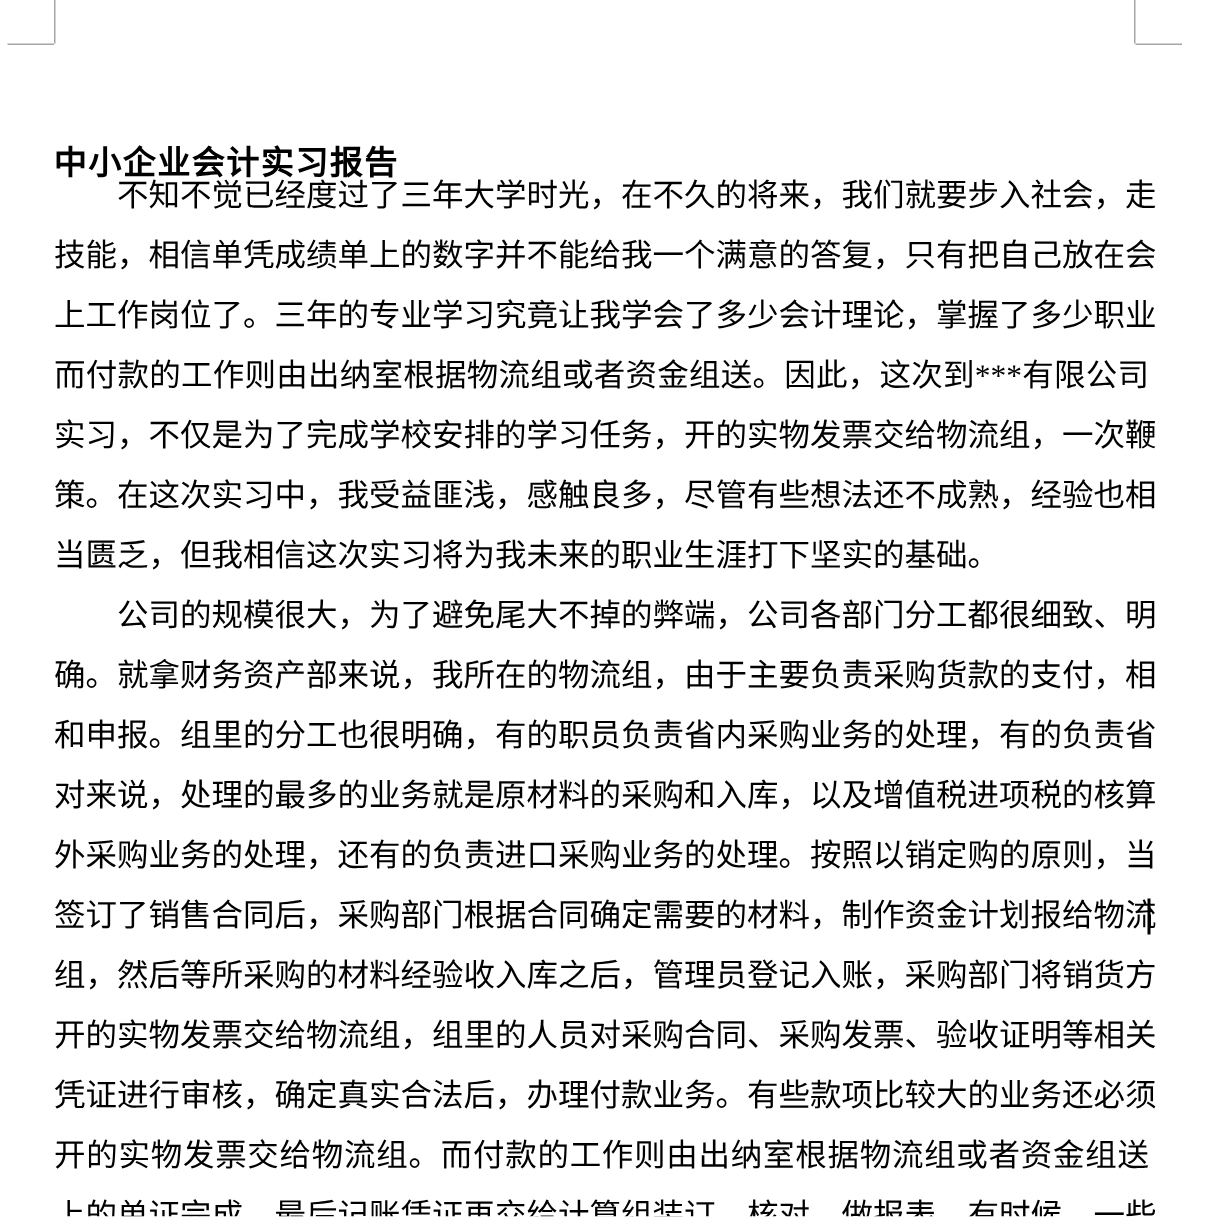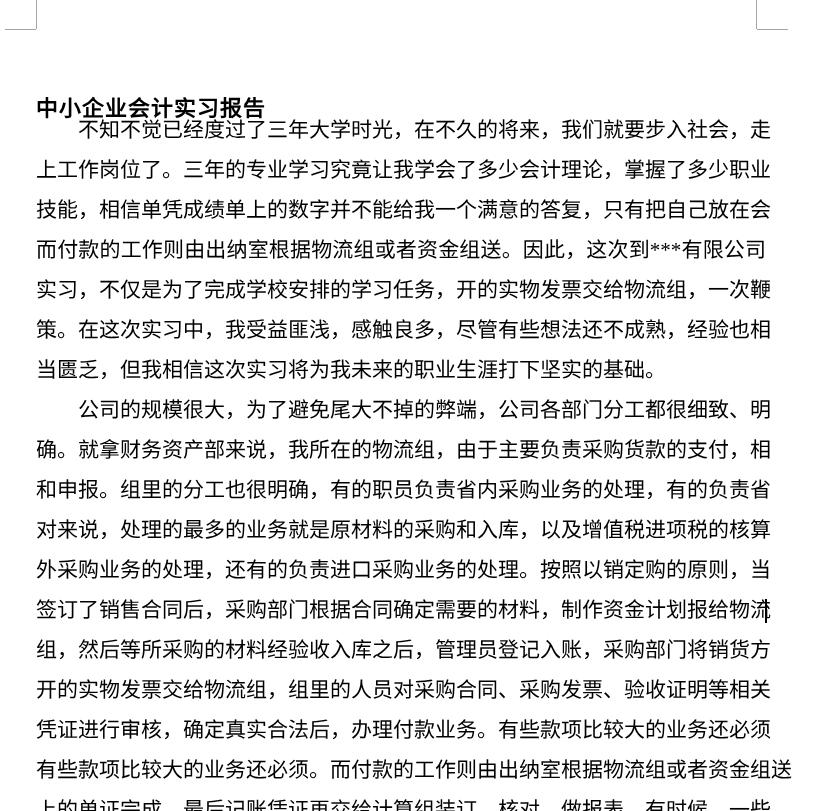--- a/index.html
+++ b/index.html
@@ -82,39 +82,39 @@
   <div id="crop-tl-h" class="crop"></div>
   <div id="crop-tr-v" class="crop"></div>
   <div id="crop-tr-h" class="crop"></div>
 
   <div id="doc-title">中小企业会计实习报告</div>
 
   <div id="text-area">
 
     <div>
       <div class="text-line indent">不知不觉已经度过了三年大学时光，在不久的将来，我们就要步入社会，走</div>
+      <div class="text-line">技能，相信单凭成绩单上的数字并不能给我一个满意的答复，只有把自己放在会</div>
       <div class="text-line">上工作岗位了。三年的专业学习究竟让我学会了多少会计理论，掌握了多少职业</div>
-      <div class="text-line">技能，相信单凭成绩单上的数字并不能给我一个满意的答复，只有把自己放在会</div>
       <div class="text-line">而付款的工作则由出纳室根据物流组或者资金组送。因此，这次到***有限公司</div>
       <div class="text-line">实习，不仅是为了完成学校安排的学习任务，开的实物发票交给物流组，一次鞭</div>
       <div class="text-line">策。在这次实习中，我受益匪浅，感触良多，尽管有些想法还不成熟，经验也相</div>
       <div class="text-line para-end">当匮乏，但我相信这次实习将为我未来的职业生涯打下坚实的基础。</div>
     </div>
 
     <div>
       <div class="text-line indent">公司的规模很大，为了避免尾大不掉的弊端，公司各部门分工都很细致、明</div>
       <div class="text-line">确。就拿财务资产部来说，我所在的物流组，由于主要负责采购货款的支付，相</div>
       <div class="text-line">和申报。组里的分工也很明确，有的职员负责省内采购业务的处理，有的负责省</div>
       <div class="text-line">对来说，处理的最多的业务就是原材料的采购和入库，以及增值税进项税的核算</div>
       <div class="text-line">外采购业务的处理，还有的负责进口采购业务的处理。按照以销定购的原则，当</div>
       <div class="text-line">签订了销售合同后，采购部门根据合同确定需要的材料，制作资金计划报给物流</div>
       <div class="text-line">组，然后等所采购的材料经验收入库之后，管理员登记入账，采购部门将销货方</div>
       <div class="text-line">开的实物发票交给物流组，组里的人员对采购合同、采购发票、验收证明等相关</div>
       <div class="text-line">凭证进行审核，确定真实合法后，办理付款业务。有些款项比较大的业务还必须</div>
-      <div class="text-line">有些款项比较大的业务还必须。而付款的工作则由出纳室根据物流组或者资金组送</div>
+      <div class="text-line">开的实物发票交给物流组。而付款的工作则由出纳室根据物流组或者资金组送</div>
       <div class="text-line">上的单证完成，最后记账凭证再交给计算组装订、核对、做报表，有时候，一些</div>
     </div>
 
   </div>
 
   <div id="caret"></div>
 
 </div>
 
 </body></html>

